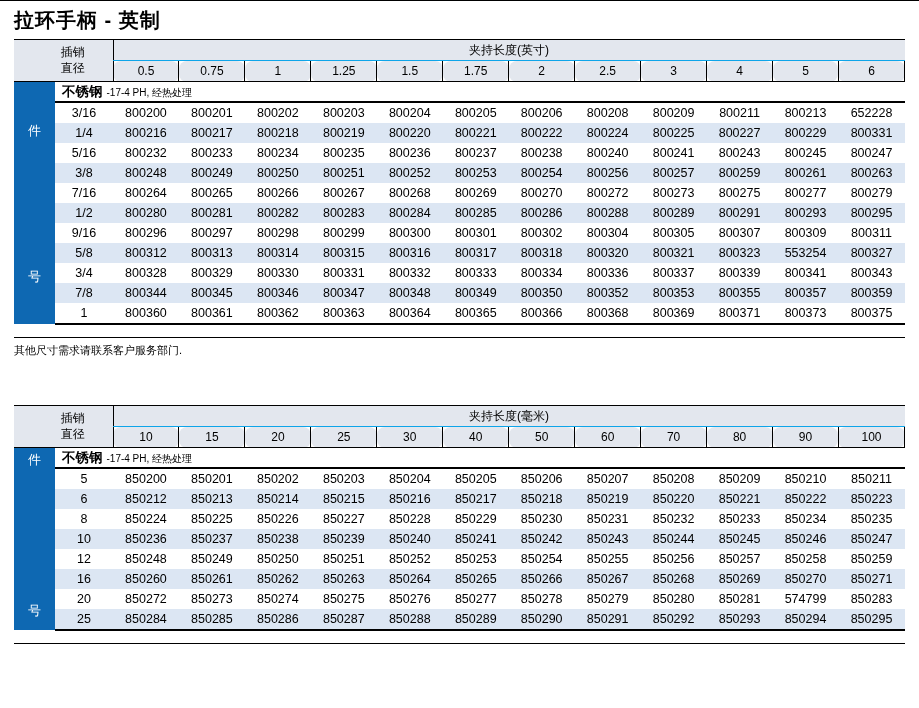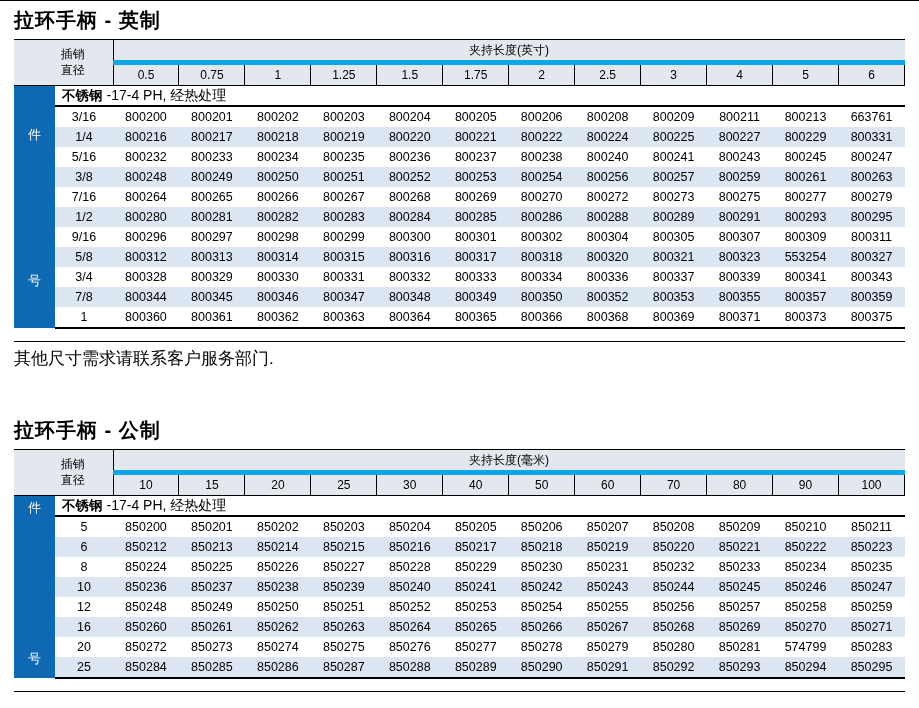--- a/index.html
+++ b/index.html
@@ -23,45 +23,45 @@
     width:891px; border-top:1px solid #000;
   }
   col.c-bar { width:41px; } col.c-dia { width:58px; }
 
   thead th {
     background:var(--header-bg,#e3e7ee); font-weight:normal;
     font-size:12px; height:20px; padding:0; text-align:center;
   }
   thead { border-bottom:1px solid #000; }
   th.corner { padding-left:19px; line-height:1.3; }
-  th.clamp { border-left:1px solid #000; border-bottom:5px solid #0ea5e9; }
-  tr.len-row th { border-left:1px solid #000; }
+  th.clamp { border-left:1px solid #000; border-bottom:1px solid #0ea5e9; }
+  tr.len-row th { border-left:1px solid #000;border-radius:8px; }
   tr.len-row th:last-child { border-right:1px solid #000; }
 
   tbody td { text-align:center; font-size:12.5px; height:20px; padding:0; }
   tr.mat-row td.mat {
     text-align:left; background:#fff; border-bottom:2px solid #000;
     height:19px; font-weight:bold; font-size:13.5px; padding-left:7px;
   }
-  tr.mat-row td.mat .spec { font-weight:normal; font-size:14px; margin-left:4px; }
+  tr.mat-row td.mat .spec { font-weight:normal; font-size:10px; margin-left:4px; }
 
   td.bar-cell { background:var(--bar-blue,#0e68b2); position:relative; padding:0; }
   .bar-fill {
     position:absolute; inset:0; display:flex; flex-direction:column;
     align-items:center; justify-content:space-between;
     color:#fff; font-size:13px;
   }
   .imperial-section .bar-fill { padding:40px 0 38px; }
   .metric-section  .bar-fill { padding:3px 0 10px; }
 
   tr.data.alt td { background:var(--stripe-bg,#dce6f3); }
   tr.data:last-child td { border-bottom:2px solid #000; }
 
   .footnote-rule { border-top:1px solid #000; margin-top:12px; width:891px; }
-  .footnote { font-size:17px; padding-top:5px; }
+  .footnote { font-size:11px; padding-top:5px; }
 </style>
 </head>
 <body>
 
 <div class="top-rule"></div>
 
 <div class="page">
 
   <section class="imperial-section">
     <h1 class="section-title">拉环手柄 - 英制</h1>
@@ -124,21 +124,21 @@
             <td>800201</td>
             <td>800202</td>
             <td>800203</td>
             <td>800204</td>
             <td>800205</td>
             <td>800206</td>
             <td>800208</td>
             <td>800209</td>
             <td>800211</td>
             <td>800213</td>
-            <td>663761</td>
+            <td>652228</td>
           </tr>
           <tr class="data alt">
             <td>1/4</td>
             <td>800216</td>
             <td>800217</td>
             <td>800218</td>
             <td>800219</td>
             <td>800220</td>
             <td>800221</td>
             <td>800222</td>
@@ -284,21 +284,20 @@
             <td>800375</td>
           </tr>
         </tbody>
     </table>
 
     <div class="footnote-rule"></div>
     <div class="footnote">其他尺寸需求请联系客户服务部门.</div>
   </section>
 
   <section class="metric-section">
-    <h1 class="section-title">拉环手柄 - 公制</h1>
 
     <table class="parts">
       <colgroup>
         <col class="c-bar">
           <col class="c-dia">
         <col>
           <col>
           <col>
           <col>
           <col>

